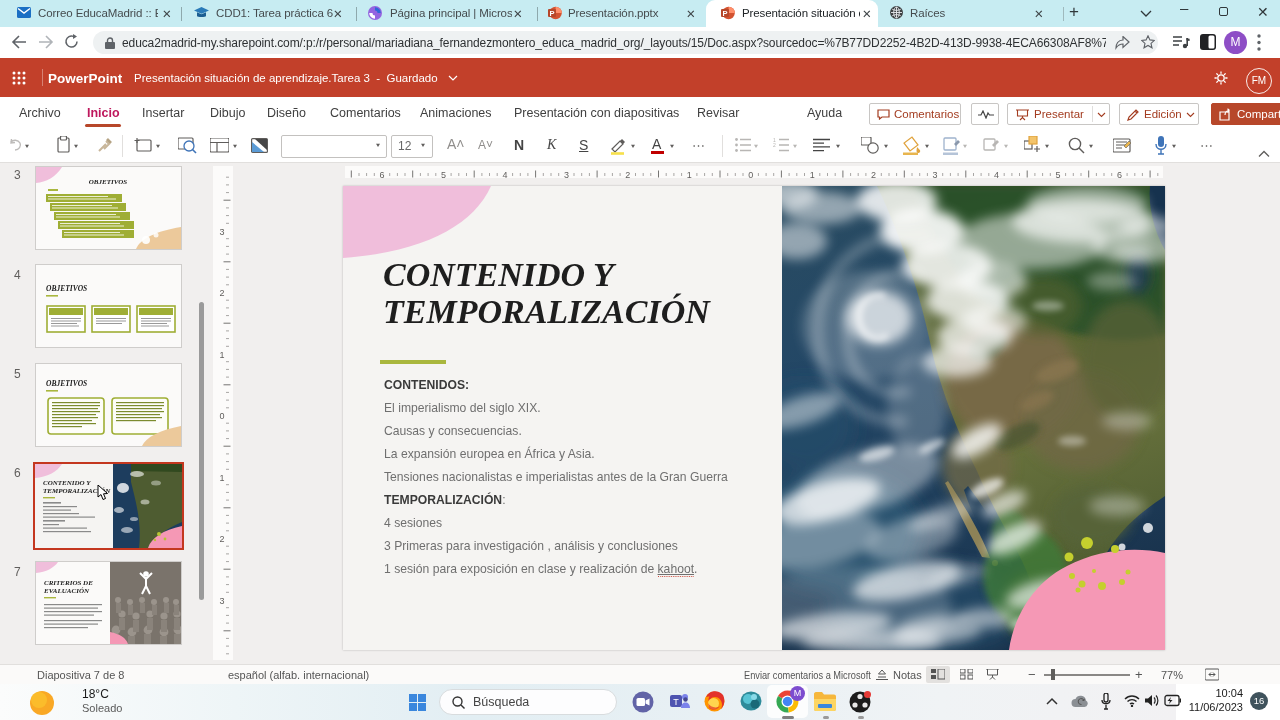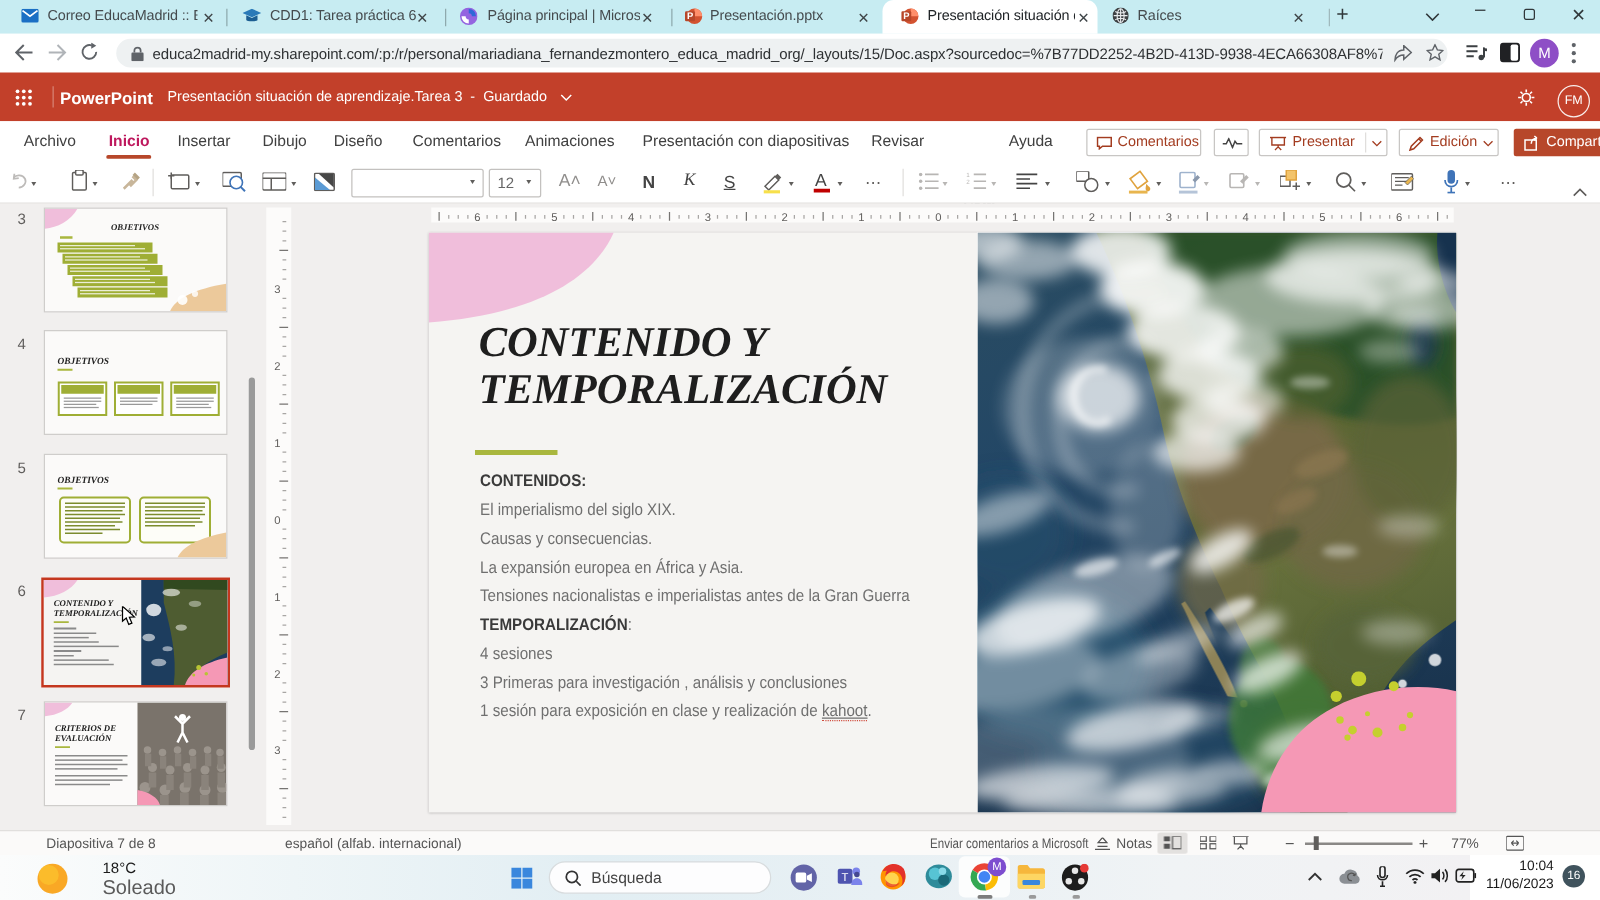--- a/index.html
+++ b/index.html
@@ -808,21 +808,21 @@
         <rect x="0" y="1" width="14" height="11" rx="1" stroke="#555" fill="none"></rect>
         <path d="M4 6.5 H10 M4 6.5 L6 4.5 M4 6.5 L6 8.5 M10 6.5 L8 4.5 M10 6.5 L8 8.5" stroke="#555" fill="none"></path>
       </svg>
   </div>
   <div class="abs" id="taskbar">
     <svg style="position:absolute;left:28px;top:5px" width="28" height="28" viewBox="0 0 28 28">
         <circle cx="14" cy="14" r="12" fill="#f9a825"></circle>
         <circle cx="11" cy="11" r="8" fill="#fbc02d" opacity=".8"></circle>
       </svg>
     <div style="position:absolute;left:82px;top:3px;font-size:12px;color:#1b1b1b;">18°C</div>
-    <div style="position:absolute;left:82px;top:18px;font-size:16px;color:#5a5a5a;">Soleado</div>
+    <div style="position:absolute;left:82px;top:18px;font-size:11px;color:#5a5a5a;">Soleado</div>
     <svg style="position:absolute;left:409px;top:10px" width="17" height="17" viewBox="0 0 17 17">
         <rect x="0" y="0" width="8" height="8" fill="#3a87dd"></rect>
         <rect x="9" y="0" width="8" height="8" fill="#3a87dd"></rect>
         <rect x="0" y="9" width="8" height="8" fill="#3a87dd"></rect>
         <rect x="9" y="9" width="8" height="8" fill="#3a87dd"></rect>
       </svg>
     <div style="position:absolute;left:439px;top:5px;width:178px;height:26px;background:#fdfdfe;border:1px solid #d8dcde;border-radius:13px;">
       <svg style="position:absolute;left:12px;top:6px" width="13" height="13" viewBox="0 0 13 13">
           <circle cx="5.5" cy="5.5" r="4.5" stroke="#333" stroke-width="1.4" fill="none"></circle>
           <path d="M9 9 L12.5 12.5" stroke="#333" stroke-width="1.4"></path>

